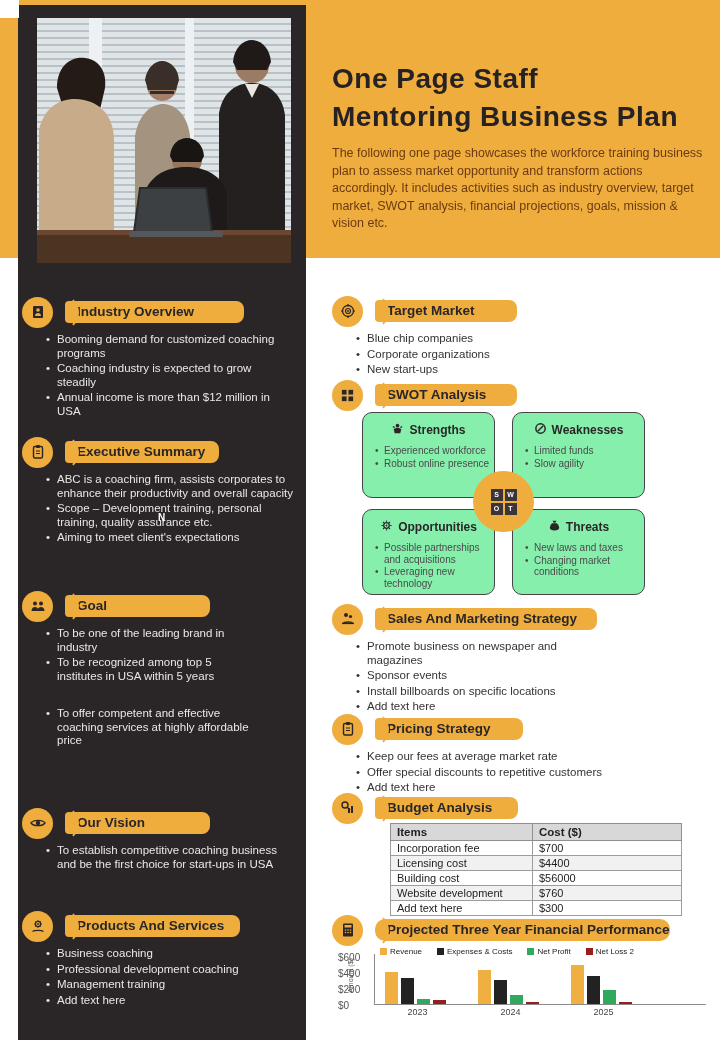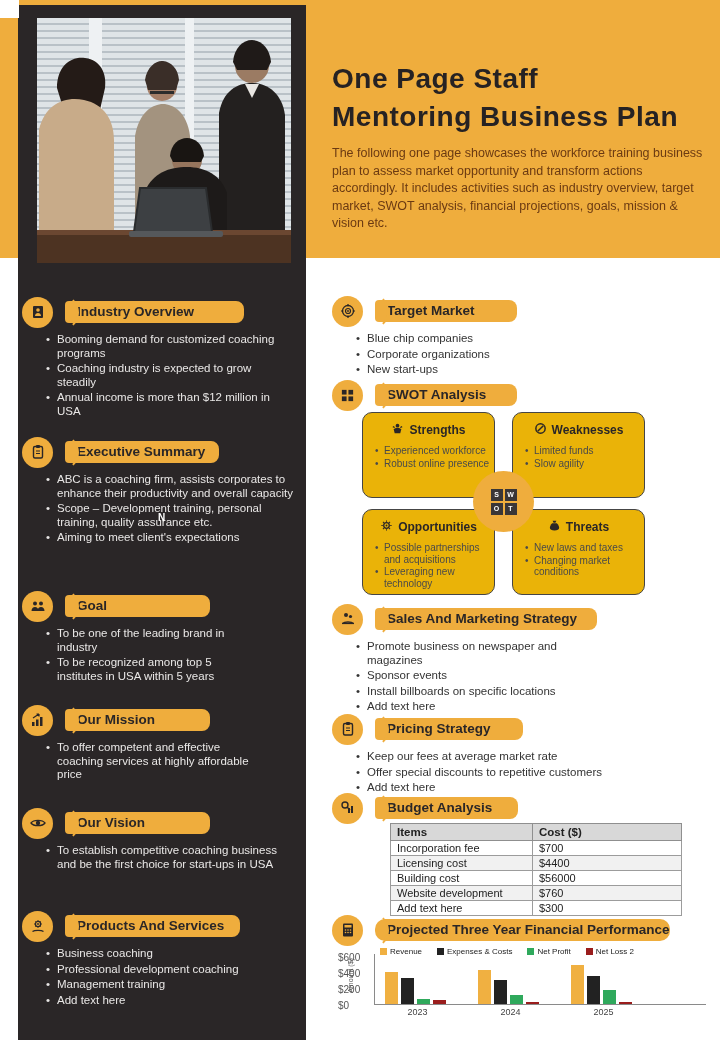--- a/index.html
+++ b/index.html
@@ -29,21 +29,21 @@
   .lite-txt li{color:#333333;font-size:11.5px;line-height:13.5px;}
 
   .artifact-n{position:absolute;left:158px;top:512px;color:#ffffff;font-size:10px;font-weight:bold;}
 
   
   .title{position:absolute;left:332px;top:60px;width:372px;font-size:28px;line-height:38px;
          font-weight:bold;color:#262223;white-space:pre-line;letter-spacing:.5px;}
   .intro{position:absolute;left:332px;top:145px;width:372px;font-size:12.5px;line-height:17.5px;color:#6B3A12;}
 
   
-  .swotbox{position:absolute;width:133px;height:86px;background:#eab308;border:1.5px solid #454545;border-radius:10px;box-sizing:border-box;}
+  .swotbox{position:absolute;width:133px;height:86px;background:#86efac;border:1.5px solid #454545;border-radius:10px;box-sizing:border-box;}
   .swot-title{display:flex;align-items:center;justify-content:center;gap:5px;margin-top:9px;
               font-weight:bold;font-size:12px;color:#2A2627;}
   .swotbox ul.blt{padding-left:12px;margin-top:7px;}
   .swotbox ul.blt li{font-size:10px;line-height:11.5px;color:#4a4a4a;padding-left:9px;margin-bottom:1px;}
   .swot-badge{position:absolute;left:473px;top:471px;width:61px;height:61px;border-radius:50%;background:#EFAD3D;
               display:flex;align-items:center;justify-content:center;z-index:3;}
   .swot-grid{display:grid;grid-template-columns:12px 12px;grid-template-rows:12px 12px;gap:2px;}
   .swot-grid span{background:#3a3637;color:#fff;font-size:7px;font-weight:bold;display:flex;align-items:center;justify-content:center;}
 
   
@@ -167,31 +167,20 @@
       </span>
       <div class="bar" style="width:145px;"><span>Goal</span></div>
     </div>
     <ul class="blt dark-txt" style="width:205px;">
       <li>To be one of the leading  brand in industry</li>
       <li>To be recognized among top 5 institutes in  USA  within 5 years</li>
     </ul>
   </div>
 
   <div class="sec" style="left:22px;top:703px;">
-    <div class="hdr-row">
-      <span class="icn">
-        <svg width="16" height="16" viewBox="0 0 16 16">
-            <rect x="2" y="10" width="2.5" height="4" fill="#2A2627"></rect>
-            <rect x="6" y="7.5" width="2.5" height="6.5" fill="#2A2627"></rect>
-            <rect x="10" y="5" width="2.5" height="9" fill="#2A2627"></rect>
-            <path d="M3 6l6-4m0 0H6.5M9 2v2.5" stroke="#2A2627" stroke-width="1.2" fill="none"></path>
-          </svg>
-      </span>
-      <div class="bar" style="width:145px;"><span>Our Mission</span></div>
-    </div>
     <ul class="blt dark-txt" style="width:215px;">
       <li>To offer competent and effective coaching services at highly affordable price</li>
     </ul>
   </div>
 
   <div class="sec" style="left:22px;top:806px;">
     <div class="hdr-row">
       <span class="icn">
         <svg width="16" height="16" viewBox="0 0 16 16">
             <path d="M1 8c2.5-3.5 11.5-3.5 14 0-2.5 3.5-11.5 3.5-14 0z" fill="none" stroke="#2A2627" stroke-width="1.3"></path>

